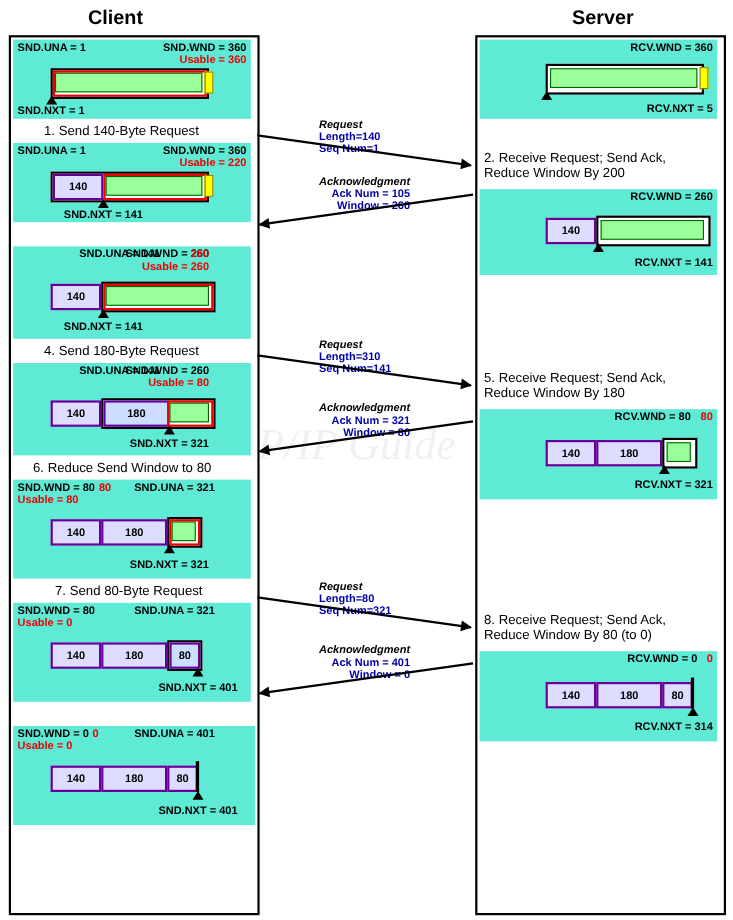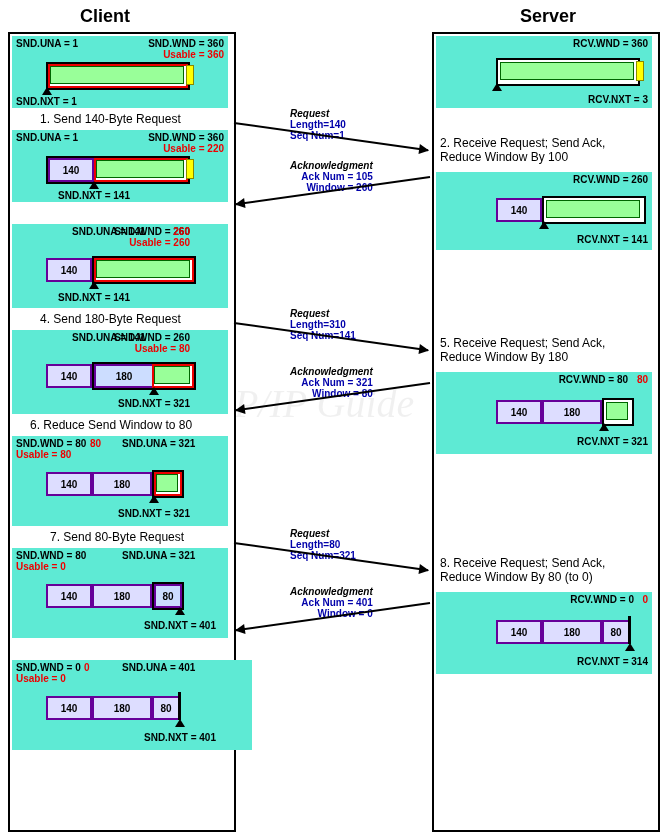--- a/index.html
+++ b/index.html
@@ -108,42 +108,42 @@
  <div class="lbl red" style="left:4px;top:13px">Usable = 0</div>
  <div class="lbl" style="left:110px;top:2px">SND.UNA = 321</div>
  <div class="seg" style="left:34px;top:36px;width:42px;height:20px">140</div>
  <div class="seg" style="left:80px;top:36px;width:56px;height:20px">180</div>
  <div class="wbox" style="left:140px;top:34px;width:28px;height:24px"></div>
  <div class="seg" style="left:142px;top:36px;width:24px;height:20px;background:#cdf">80</div>
  <div class="tri" style="left:163px;top:59px"></div>
  <div class="lbl" style="left:132px;top:72px">SND.NXT = 401</div>
 </div>
 
-<div class="panel" style="left:12px;top:660px;width:240px;height:90px">
+<div class="panel" style="left:12px;top:660px;width:220px;height:90px">
  <div class="lbl" style="left:4px;top:2px"><span>SND.WND = 0</span></div>
  <div class="lbl red" style="left:72px;top:2px">0</div>
  <div class="lbl red" style="left:4px;top:13px">Usable = 0</div>
  <div class="lbl" style="left:110px;top:2px">SND.UNA = 401</div>
  <div class="seg" style="left:34px;top:36px;width:42px;height:20px">140</div>
  <div class="seg" style="left:80px;top:36px;width:56px;height:20px">180</div>
  <div class="seg" style="left:140px;top:36px;width:24px;height:20px">80</div>
  <div style="position:absolute;left:166px;top:32px;width:3px;height:28px;background:#000"></div>
  <div class="tri" style="left:163px;top:59px"></div>
  <div class="lbl" style="left:132px;top:72px">SND.NXT = 401</div>
 </div>
 
 <div class="panel" style="left:436px;top:36px;width:216px;height:72px">
  <div class="lbl" style="right:4px;top:2px">RCV.WND = 360</div>
  <div class="wbox" style="left:60px;top:22px;width:140px;height:24px"></div>
  <div class="greenbar" style="left:64px;top:26px;width:132px;height:16px"></div>
  <div class="yellowtab" style="left:200px;top:25px;width:6px;height:18px"></div>
  <div class="tri" style="left:56px;top:47px"></div>
- <div class="lbl" style="right:4px;top:58px">RCV.NXT = 3</div>
+ <div class="lbl" style="right:4px;top:58px">RCV.NXT = 5</div>
 </div>
-<div class="step" style="left:440px;top:136px"><span>2. Receive Request; Send Ack,</span><br><span>Reduce Window By 100</span></div>
+<div class="step" style="left:440px;top:136px"><span>2. Receive Request; Send Ack,</span><br><span>Reduce Window By 200</span></div>
 
 <div class="panel" style="left:436px;top:172px;width:216px;height:78px">
  <div class="lbl" style="right:4px;top:2px"><span>RCV.WND = 260</span></div>
  <div class="lbl red" style="right:4px;top:2px">&nbsp;</div>
  <div class="seg" style="left:60px;top:26px;width:42px;height:20px">140</div>
  <div class="wbox" style="left:106px;top:24px;width:100px;height:24px"></div>
  <div class="greenbar" style="left:110px;top:28px;width:92px;height:16px"></div>
  <div class="tri" style="left:103px;top:49px"></div>
  <div class="lbl" style="right:4px;top:62px">RCV.NXT = 141</div>
 </div>

